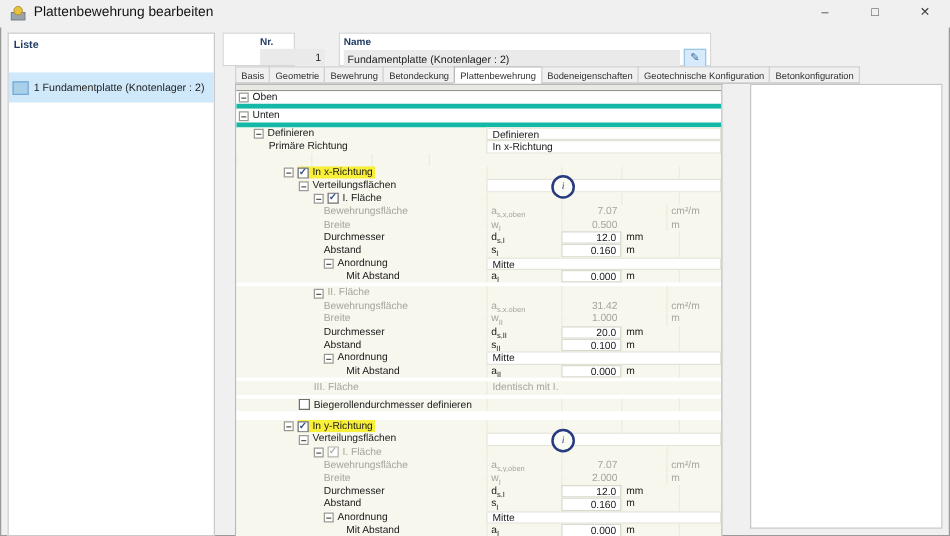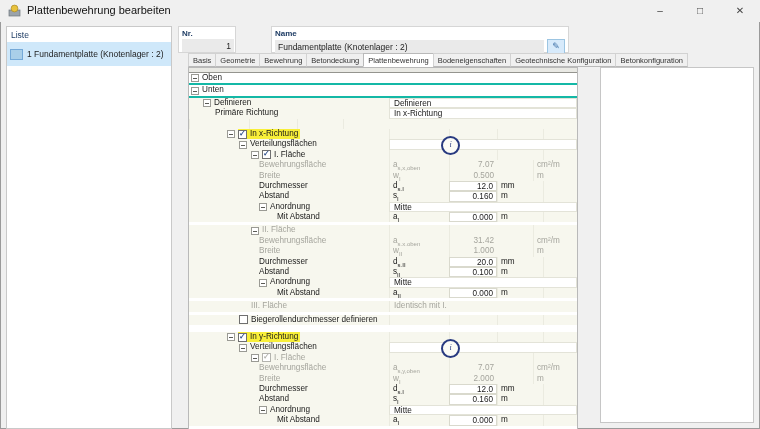--- a/index.html
+++ b/index.html
@@ -8,51 +8,51 @@
   
   .titlebar{position:absolute;left:0;top:0;width:760px;height:22px;background:#f0f0f0;}
   .app-icon{position:absolute;left:8px;top:4px;width:13px;height:13px;}
   .title-text{position:absolute;left:27px;top:4px;font-size:11px;color:#111;white-space:nowrap;}
   .winbtn{position:absolute;top:0;width:40px;height:22px;text-align:center;line-height:22px;
           font-size:10px;color:#444;cursor:default;}
   .winbtn.min{right:80px;} .winbtn.max{right:40px;} .winbtn.close{right:0;}
   
   .list-panel{position:absolute;left:6px;top:26px;width:166px;height:403px;background:#fff;
               border:1px solid #c9c9c9;box-sizing:border-box;}
-  .list-header{padding:3px 0 2px 4px;font-size:8.5px;font-weight:normal;color:#1e3c64;}
+  .list-header{padding:3px 0 18px 4px;font-size:8.5px;font-weight:bold;color:#1e3c64;}
   .list-item{display:flex;align-items:center;height:24px;background:#cfe8fa;font-size:8.5px;color:#222;}
   .list-item .sq{width:11px;height:9px;background:#a9cfe9;border:1px solid #74a9d8;margin:0 4px 0 3px;flex:0 0 auto;}
   
   .grp{position:absolute;top:26px;height:27px;background:#fff;border:1px solid #d6d6d6;box-sizing:border-box;}
   .grp .glabel{font-size:8px;font-weight:bold;color:#1e3c64;padding:2px 0 0 3px;white-space:nowrap;}
   .grp .irow{display:flex;align-items:center;margin:1px 3px 0 3px;}
   .grp input{height:13px;border:0;background:#eaeaea;font-size:8.5px;font-family:"Liberation Sans",sans-serif;
              color:#222;padding:0 3px;box-sizing:border-box;outline:none;}
-  .grp-nr{left:178px;width:58px;}
+  .grp-nr{left:178px;width:58px;padding-left:26px;}
   .grp-nr input{width:52px;text-align:right;}
   .grp-name{left:252px;width:298px;margin-left:19px;}
   .grp-name input{flex:1;}
   .grp-assigned{left:560px;width:194px;}
   .grp-assigned input{flex:1;}
   .sbtn{width:18px;height:15px;margin-left:3px;background:#d7eafb;border:1px solid #9cc5e2;
         box-sizing:border-box;font-size:9px;line-height:13px;text-align:center;color:#3a6ea5;flex:0 0 auto;}
   .sbtn.red{color:#c0392b;font-size:9px;}
   
   .tabs{position:absolute;left:188px;top:53px;height:14px;display:flex;}
   .tab{height:14px;line-height:14px;padding:0 4px;font-size:7.5px;color:#333;background:#f0f0f0;
        border:1px solid #d2d2d2;border-bottom:1px solid #b9b9b9;margin-right:-1px;white-space:nowrap;box-sizing:border-box;}
   .tab.active{background:#fff;border:1px solid #b9b9b9;border-bottom:1px solid #fff;font-weight:normal;}
   
   .tree-panel{position:absolute;left:188px;top:67px;width:390px;height:362px;background:#fff;
               border:1px solid #b9b9b9;border-bottom:none;box-sizing:border-box;overflow:hidden;}
   .tstrip{height:4px;background:#e9e9e4;border-bottom:1px solid #94948e;}
   .tgap{background:#fff;}
   .trow{position:relative;display:flex;height:10.4px;font-size:8.2px;line-height:10.4px;color:#1a1a1a;}
   .trow.tint{background:#f7f7ee;}
-  .trow.toprow{background:#fff;border-bottom:2px solid #14b8a6;}
+  .trow.toprow{background:#fff;border-bottom:4px solid #14b8a6;}
   .tlabel{width:200px;flex:0 0 auto;display:flex;align-items:center;overflow:hidden;white-space:nowrap;box-sizing:border-box;}
   .toprow .tlabel{width:100%;}
   .exp{width:8px;height:8px;flex:0 0 auto;border:1px solid #9a9a94;background:#fff;box-sizing:border-box;
        margin-right:3px;position:relative;}
   .exp::after{content:"";position:absolute;left:1px;right:1px;top:3px;height:1px;background:#5a5a55;}
   .cb{width:9px;height:9px;flex:0 0 auto;border:1px solid #6f6f6f;background:#fff;box-sizing:border-box;
       margin-right:3px;position:relative;font-size:8px;}
   .cb.cb-checked::after{content:"\2713";position:absolute;left:0px;top:-2px;color:#2d4f8a;font-weight:bold;}
   .cb.cb-gray{border-color:#b3b3ad;}
   .cb.cb-gray::after{content:"\2713";position:absolute;left:0px;top:-2px;color:#b3b3ad;font-weight:bold;}

